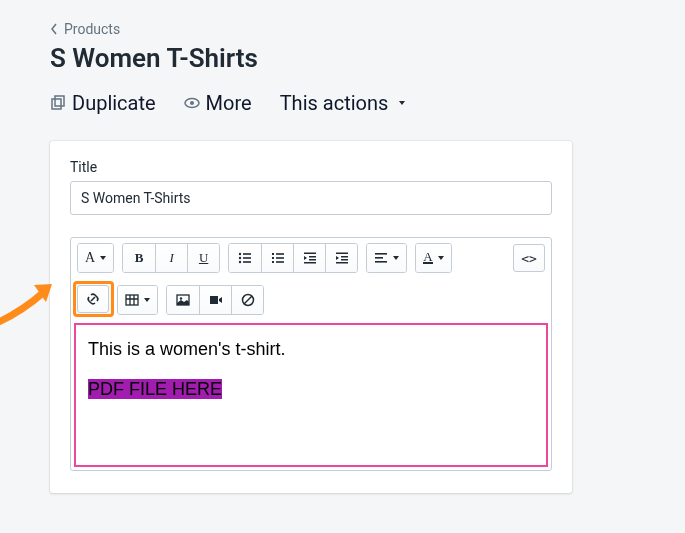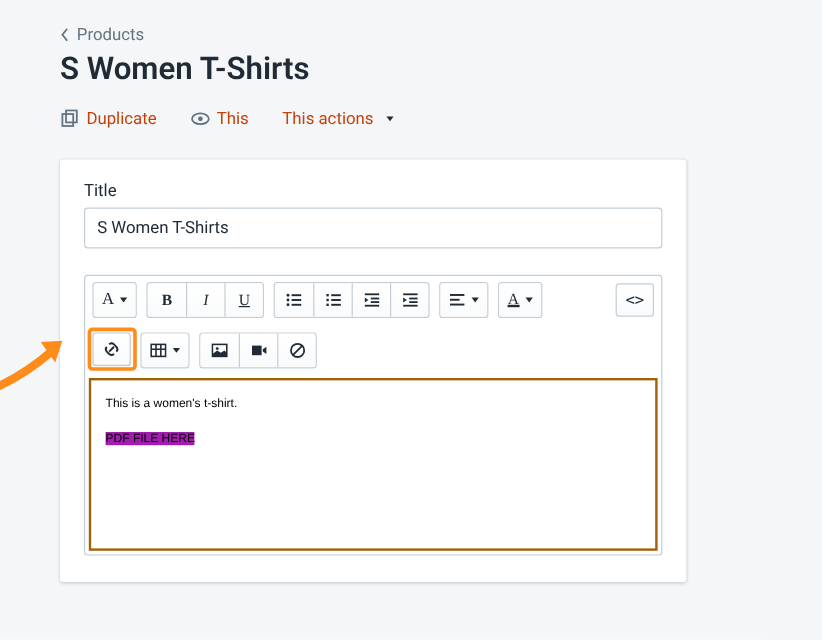--- a/index.html
+++ b/index.html
@@ -39,22 +39,22 @@
     .actions {
       display: flex;
       gap: 28px;
       align-items: center;
       margin-bottom: 26px;
     }
     .action-item {
       display: inline-flex;
       align-items: center;
       gap: 6px;
-      color: #c2410c;
-      font-size: 14px;
+      color: #0f172a;
+      font-size: 20px;
       cursor: pointer;
     }
     .action-item svg {
       width: 16px;
       height: 16px;
     }
     .card {
       background: #fff;
       border-radius: 3px;
       box-shadow: 0 0 0 1px rgba(63, 63, 68, 0.05), 0 1px 3px rgba(63, 63, 68, 0.15);
@@ -146,24 +146,24 @@
       position: absolute;
       pointer-events: none;
     }
     .toolbar-row2 {
       width: 100%;
       display: flex;
       gap: 8px;
       margin-top: 4px;
     }
     .rte-editor {
-      border: 2px solid #a16207;
+      border: 2px solid #ec4899;
       min-height: 144px;
       padding: 14px 12px;
-      font-size: 10px;
+      font-size: 18px;
       color: #000;
       margin: 3px;
       margin-top: 6px;
     }
     .editor-text {
       margin-bottom: 18px;
       font-family: "Helvetica Neue", Arial, sans-serif;
     }
     .editor-highlight {
       background: #a21caf;
@@ -206,21 +206,21 @@
           <rect x="2" y="4" width="9" height="10" fill="none" stroke="#637381" stroke-width="1.5"></rect>
           <rect x="5" y="1" width="9" height="10" fill="none" stroke="#637381" stroke-width="1.5"></rect>
         </svg>
       <span>Duplicate</span>
     </div>
     <div class="action-item">
       <svg viewBox="0 0 16 16">
           <ellipse cx="8" cy="8" rx="7" ry="4.5" fill="none" stroke="#637381" stroke-width="1.5"></ellipse>
           <circle cx="8" cy="8" r="2" fill="#637381"></circle>
         </svg>
-      <span>This</span>
+      <span>More</span>
     </div>
     <div class="action-item">
       <span>This actions</span>
       <span class="caret-down"></span>
     </div>
   </div>
 
   <div class="card">
     <div class="field-group">
       <div class="field-label">Title</div>

